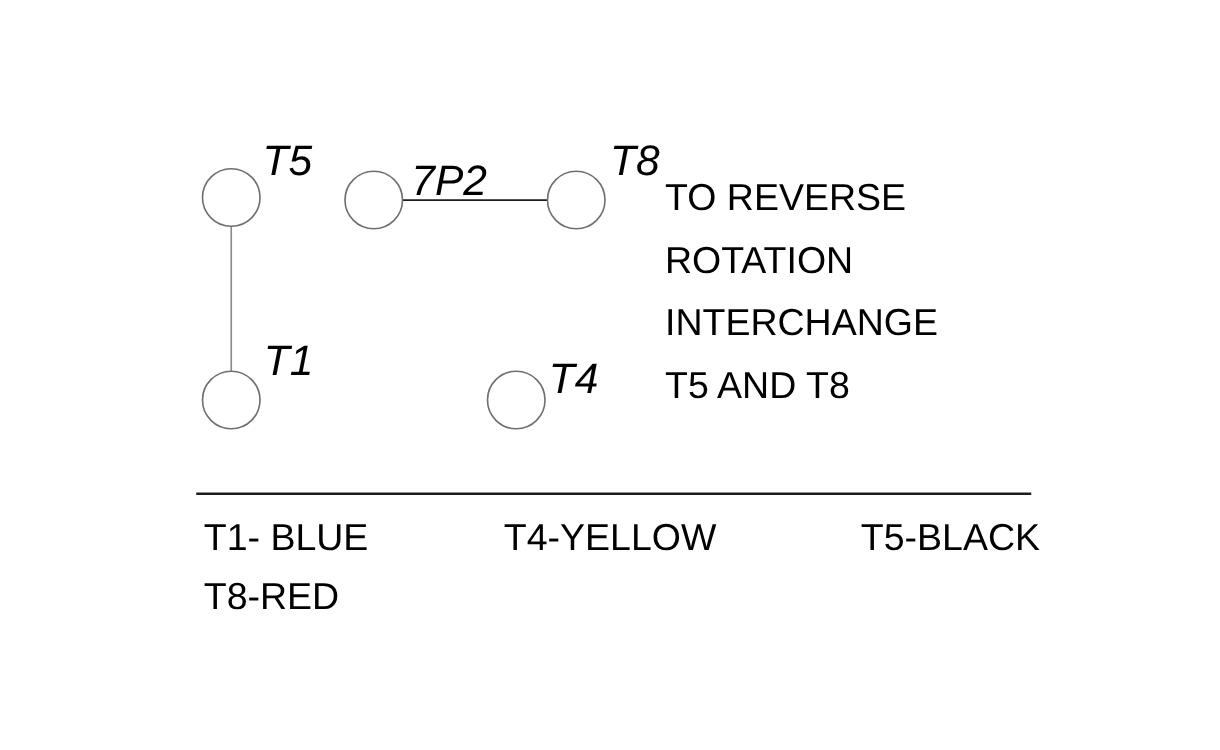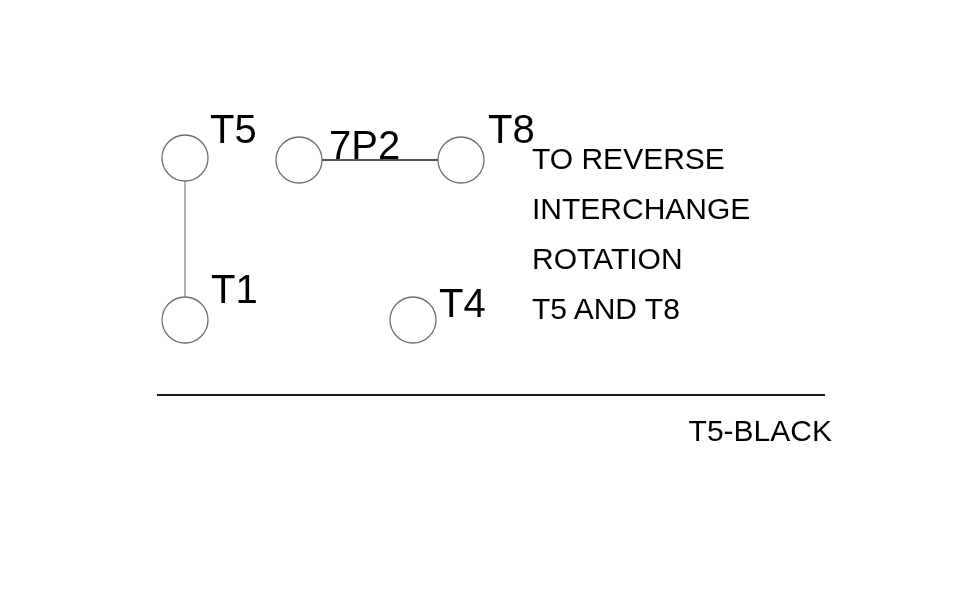--- a/index.html
+++ b/index.html
@@ -16,24 +16,25 @@
     background: #ffffff;
     overflow: hidden;
   }
   .stage svg {
     position: absolute;
     left: 0;
     top: 0;
   }
   .terminal-label {
     position: absolute;
-    font-size: 40px;
+    font-size: 34px;
     line-height: 34px;
     white-space: nowrap;
     color: #000000;
+    font-style: italic;
   }
   .note-block {
     position: absolute;
     left: 532px;
     top: 134px;
     width: 260px;
     text-align: left;
   }
   .note-line {
     font-size: 30px;
@@ -78,26 +79,33 @@
   </svg>
 
   <div class="terminal-label" style="left:210px; top:112px;">T5</div>
   <div class="terminal-label" style="left:329px; top:128px;">7P2</div>
   <div class="terminal-label" style="left:488px; top:112px;">T8</div>
   <div class="terminal-label" style="left:211px; top:272px;">T1</div>
   <div class="terminal-label" style="left:439px; top:271px;margin-top:15px;">T4</div>
 
   <div class="note-block">
     <div class="note-line">TO REVERSE</div>
+    <div class="note-line">ROTATION</div>
     <div class="note-line">INTERCHANGE</div>
-    <div class="note-line">ROTATION</div>
     <div class="note-line">T5 AND T8</div>
   </div>
 
   <div class="legend-divider"></div>
 
+  <div class="legend-col legend-col-1">
+    <div>T1- BLUE</div>
+    <div>T8-RED</div>
+  </div>
 
+  <div class="legend-col legend-col-2">
+    <div>T4-YELLOW</div>
+  </div>
 
   <div class="legend-col legend-col-3">
     <div>T5-BLACK</div>
   </div>
 
 </div>
 
 </body></html>

